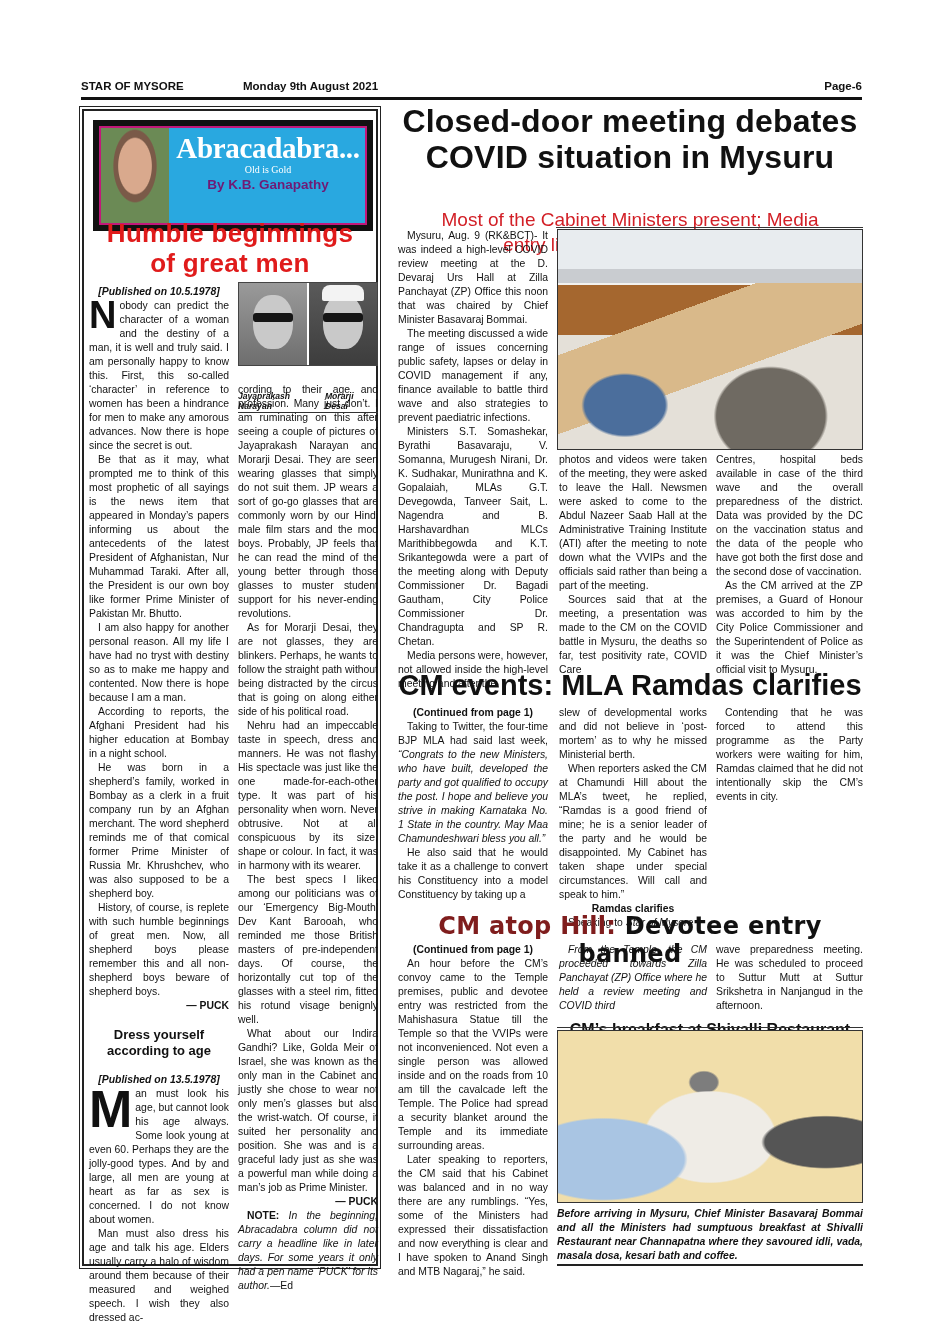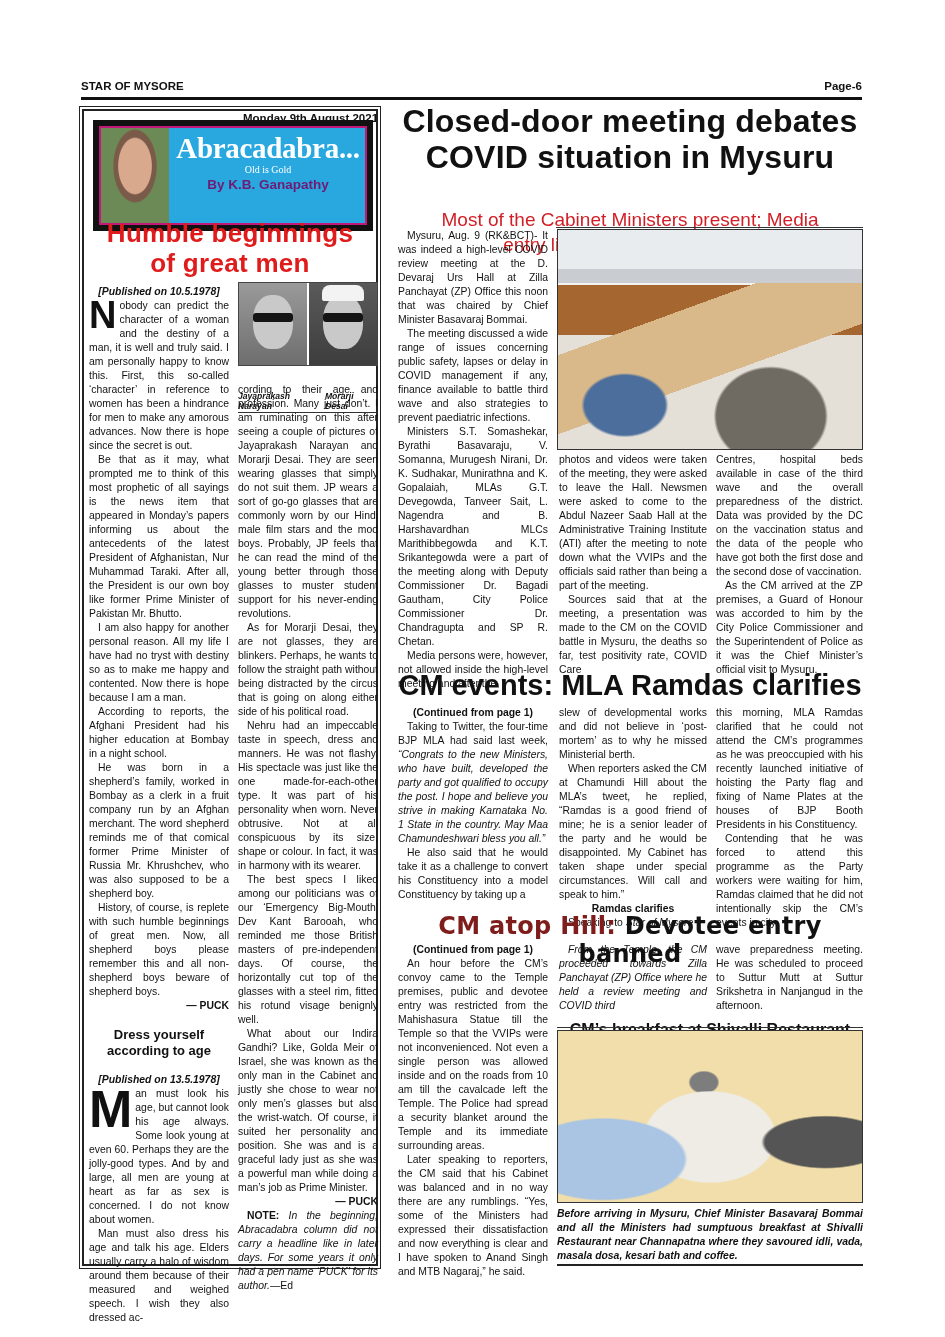--- a/index.html
+++ b/index.html
@@ -2,21 +2,21 @@
 <html><head>
 <meta charset="utf-8">
 <style>
   html, body { margin: 0; padding: 0; background: #ffffff; }
   body { width: 945px; height: 1337px; position: relative; overflow: hidden;
          font-family: "Liberation Sans", sans-serif; color: #111; }
   .abs { position: absolute; }
   
   .hdr { left: 81px; top: 80px; width: 781px; height: 16px; font-size: 11.5px; font-weight: bold; }
   .hdr .pub { position: absolute; left: 0; top: 0; }
-  .hdr .date { position: absolute; left: 162px; top: 0; margin-top: 32px; }
+  .hdr .date { position: absolute; left: 162px; top: 0; }
   .hdr .pg { position: absolute; right: 0; top: 0; }
   .hdr-rule { left: 81px; top: 97px; width: 781px; height: 3px; background: #111; }
 
   
   .lbox { left: 82px; top: 109px; width: 296px; height: 1157px; border: 2px solid #222; outline: 1px solid #222; outline-offset: 2px; box-sizing: border-box; }
   .banner { left: 93px; top: 120px; width: 280px; height: 111px; background: #111; }
   .banner-inner { position: absolute; left: 6px; top: 6px; right: 6px; bottom: 6px; border: 2px solid #c2187a; background: #29a8e0; overflow: hidden; }
   .banner-photo { position: absolute; left: 0; top: 0; width: 68px; height: 100%;
        background: radial-gradient(ellipse at 50% 40%, #d9a98d 0 34%, #7a5a48 36% 44%, #6b8a55 46% 100%); }
   .banner-title { position: absolute; left: 72px; right: 2px; top: 5px; text-align: center; color: #fff;
@@ -173,21 +173,20 @@
   <p><span>Taking to Twitter, the four-time BJP MLA had said last week,</span> <i>“Congrats to the new Ministers, who have built, developed the party and got qualified to occupy the post. I hope and believe you strive in making Karnataka No. 1 State in the country. May Maa Chamundeshwari bless you all.”</i></p>
   <p>He also said that he would take it as a challenge to convert his Constituency into a model Constituency by taking up a</p>
 </div>
 <div class="abs col" style="left:559px; top:706px; width:148px;">
   <p class="noind">slew of developmental works and did not believe in ‘post-mortem’ as to why he missed Ministerial berth.</p>
   <p>When reporters asked the CM at Chamundi Hill about the MLA’s tweet, he replied, “Ramdas is a good friend of mine; he is a senior leader of the party and he would be disappointed. My Cabinet has taken shape under special circumstances. Will call and speak to him.”</p>
   <p class="bold-c">Ramdas clarifies</p>
   <p><span>Speaking to </span><i>Star of Mysore</i></p>
 </div>
 <div class="abs col" style="left:716px; top:706px; width:147px;">
-  <p class="noind">this morning, MLA Ramdas clarified that he could not attend the CM’s programmes as he was preoccupied with his recently launched initiative of hoisting the Party flag and fixing of Name Plates at the houses of BJP Booth Presidents in his Constituency.</p>
   <p>Contending that he was forced to attend this programme as the Party workers were waiting for him, Ramdas claimed that he did not intentionally skip the CM’s events in city.</p>
 </div>
 
 <div class="abs h3">
   <span class="red">CM atop Hill:</span>
   <span>Devotee entry banned</span>
 </div>
 <div class="abs col" style="left:398px; top:943px; width:150px;">
   <p class="bold-c">(Continued from page 1)</p>
   <p>An hour before the CM’s convoy came to the Temple premises, public and devotee entry was restricted from the Mahishasura Statue till the Temple so that the VVIPs were not inconvenienced. Not even a single person was allowed inside and on the roads from 10 am till the cavalcade left the Temple. The Police had spread a security blanket around the Temple and its immediate surrounding areas.</p>

